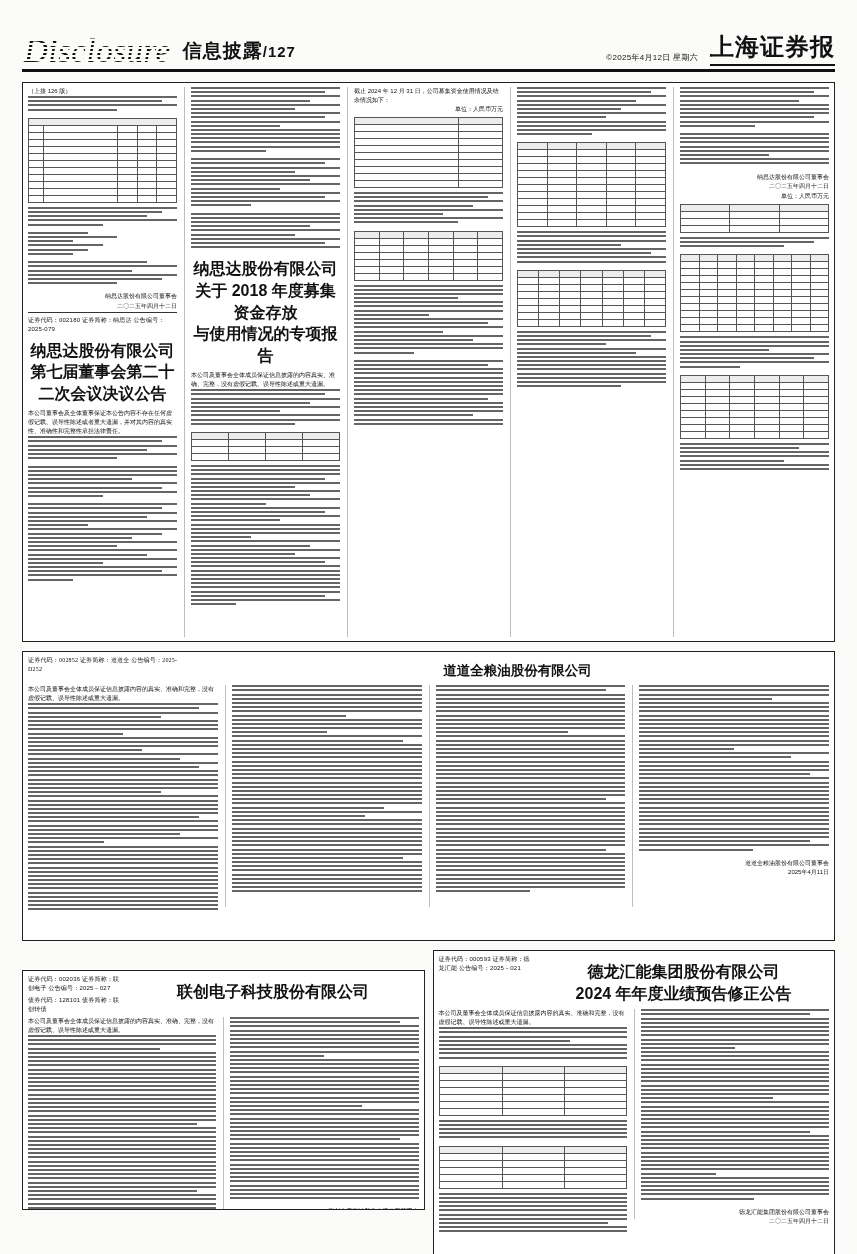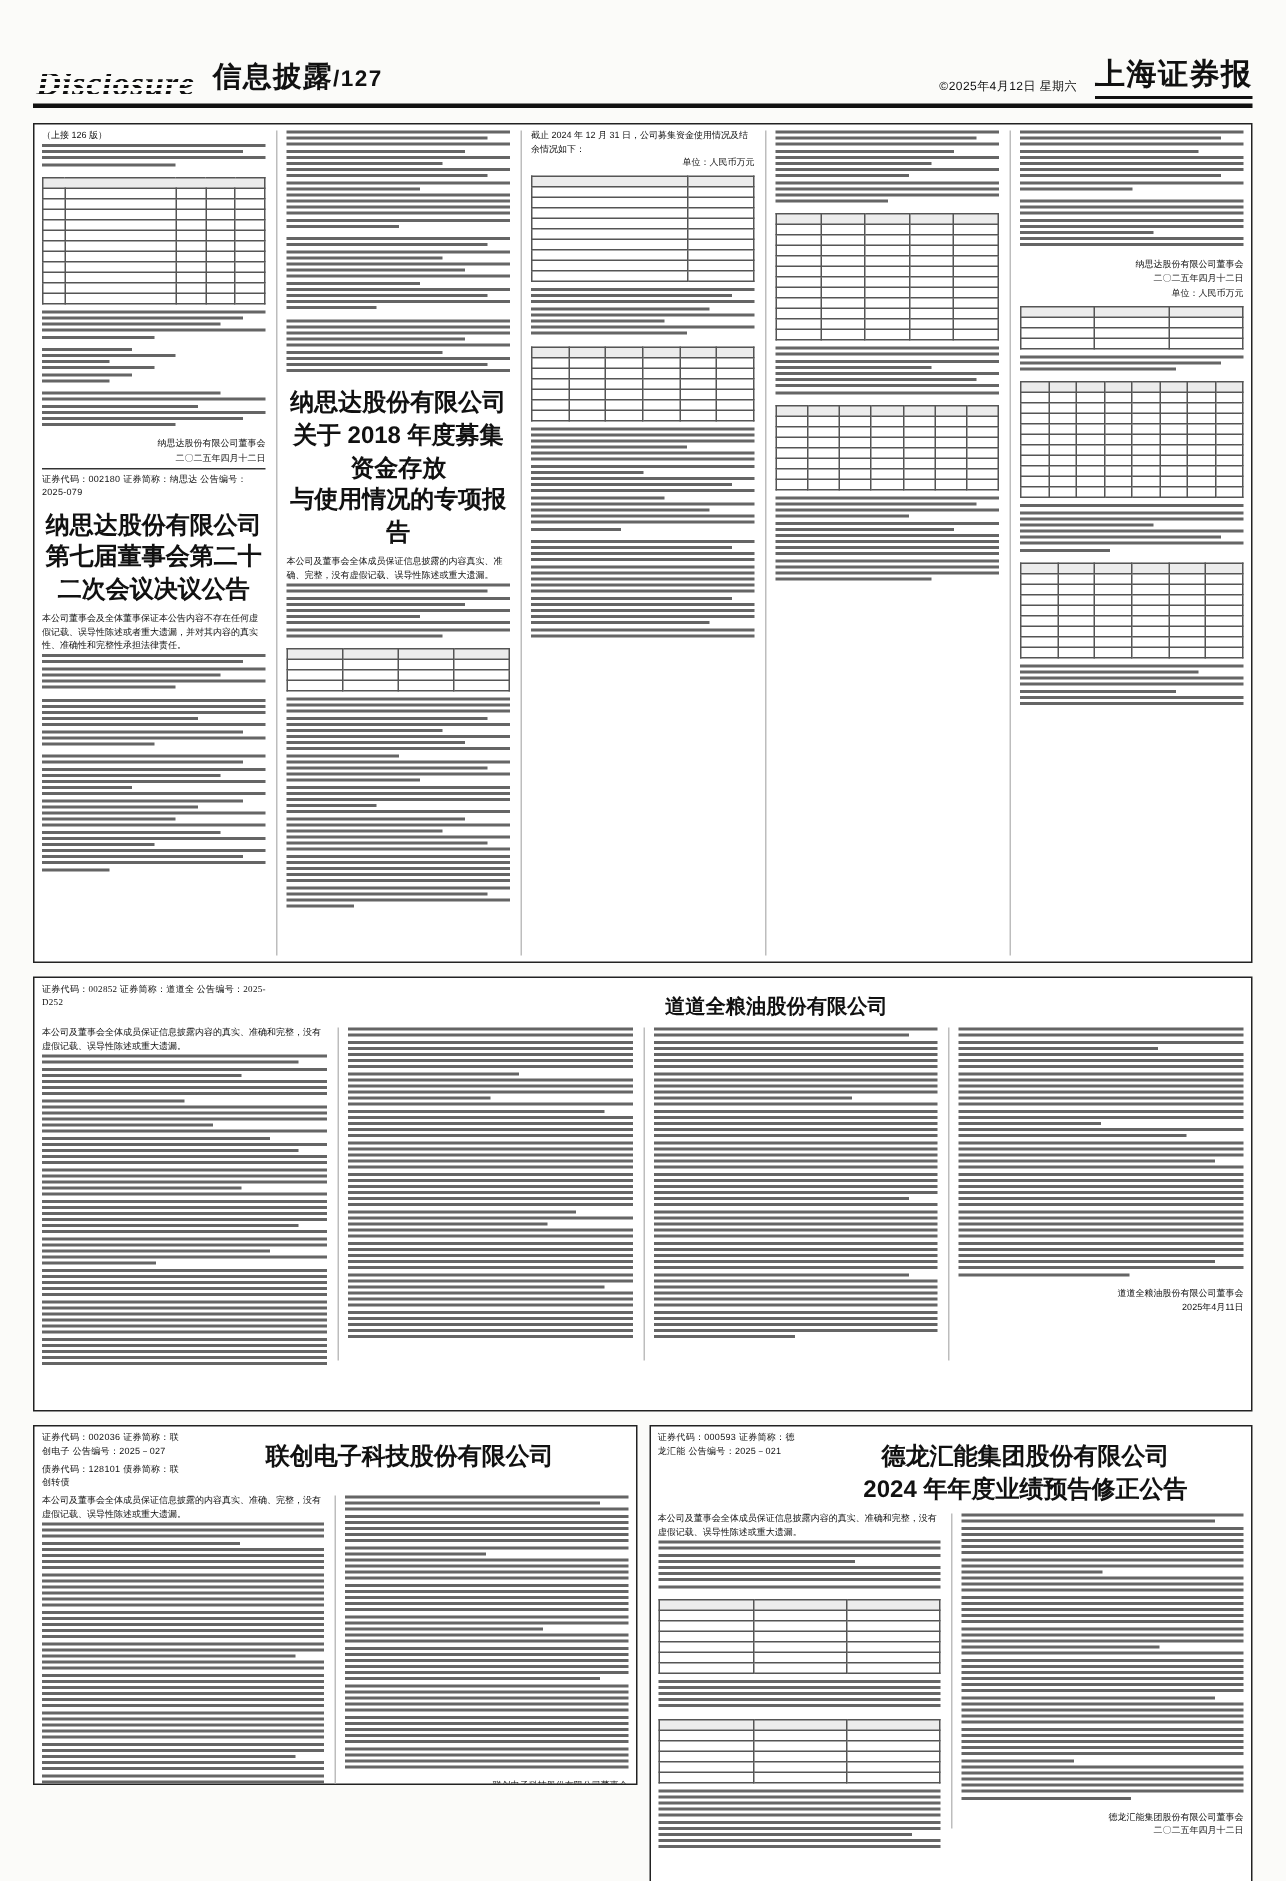--- a/index.html
+++ b/index.html
@@ -25,23 +25,23 @@
     border-bottom: 3px solid #111;
     display: flex;
     align-items: flex-end;
     padding-bottom: 2px;
   }
   .masthead-left {
     display: flex; align-items: flex-end; gap: 10px;
   }
   .disclosure-word {
     font-family: "Liberation Serif", serif;
-    font-weight: bold;
+    font-weight: normal;
     font-style: italic;
-    font-size: 23px;
+    font-size: 33px;
     letter-spacing: 0.5px;
     color: #111;
     line-height: 0.95;
     background: repeating-linear-gradient(
       0deg, #111 0px, #111 2px, #fbfbf9 2px, #fbfbf9 4px);
     -webkit-background-clip: text;
     background-clip: text;
     -webkit-text-fill-color: transparent;
     padding: 0 2px;
   }
@@ -50,21 +50,21 @@
     padding-bottom: 3px;
   }
   .cn-title .pageno { font-size: 15px; font-weight: bold; }
   .masthead-right {
     position: absolute; right: 0; bottom: 3px;
     display: flex; align-items: flex-end; gap: 12px; margin-top: 36px;
   }
   .issue-date { font-size: 8px; letter-spacing: .3px; padding-bottom: 3px;}
   .paper-name {
     font-family: "Liberation Serif", serif;
-    font-size: 20px; font-weight: bold; letter-spacing: 1px;
+    font-size: 24px; font-weight: bold; letter-spacing: 1px;
     border-bottom: 2px solid #111;
     padding-bottom: 1px;
   }
 
   
   .sheet { margin-top: 10px; }
   .block {
     border: 1px solid #222;
     background: #fff;
     padding: 4px 5px;
@@ -1255,21 +1255,21 @@
               <div>道道全粮油股份有限公司董事会</div>
               <div>2025年4月11日</div>
             </div>
           </div>
         </div>
       </div>
     </div>
 
     <div class="row">
 
-      <div class="block" style="flex:1; height:240px;">
+      <div class="block" style="flex:1; height:240px;margin-top:20px;">
         <div style="display:flex; gap:6px;">
           <div style="width:24%;">
             <div class="codeline">证券代码：002036    证券简称：联创电子    公告编号：2025－027</div>
             <div class="codeline">债券代码：128101    债券简称：联创转债</div>
           </div>
           <div style="flex:1;">
             <div class="headline h2">
               <div>联创电子科技股份有限公司</div>
             </div>
           </div>

